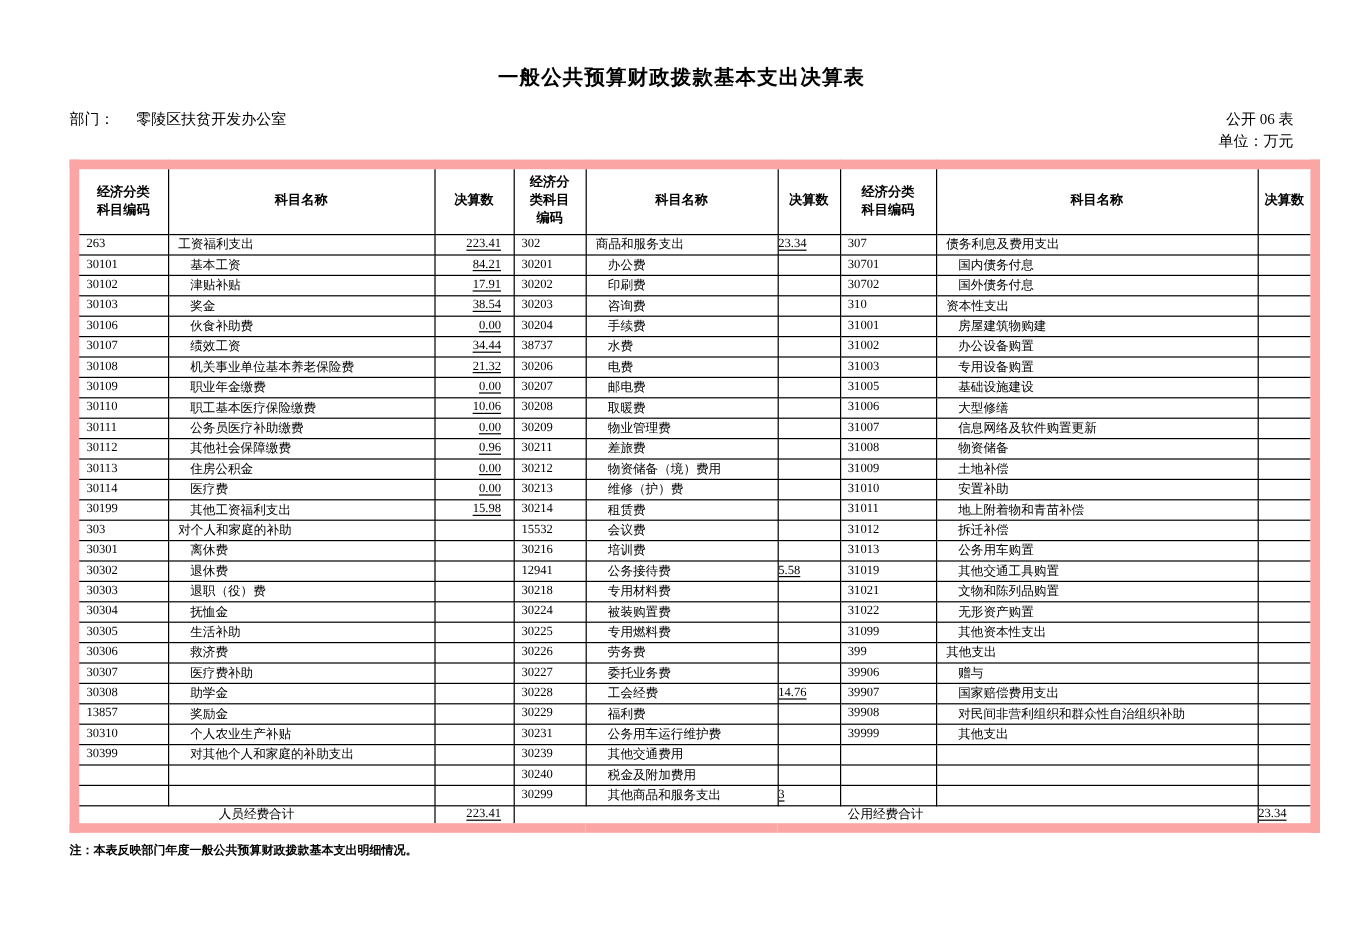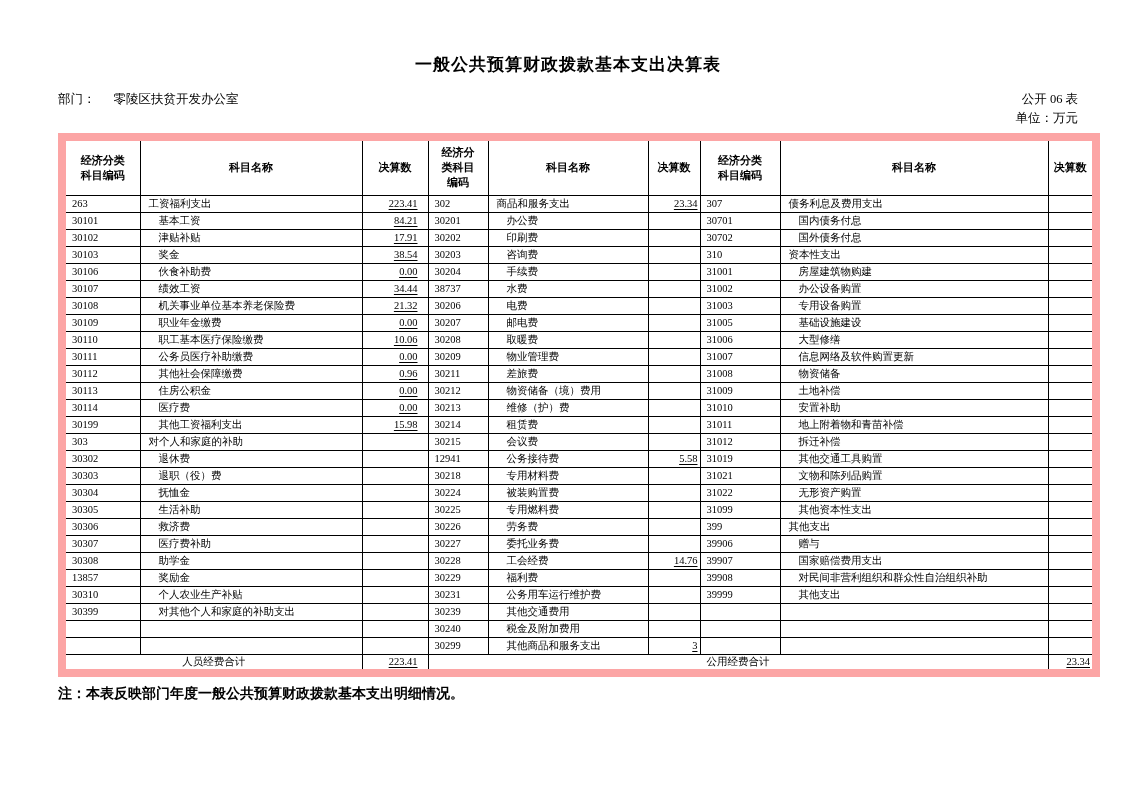--- a/index.html
+++ b/index.html
@@ -50,29 +50,29 @@
   }
   table.budget td {
     font-size:10.5px;
     height:17px;
     vertical-align:middle;
   }
   td.code { text-align:left; padding-left:6px; }
   td.name { text-align:left; padding-left:8px; }
   td.name.sub { padding-left:18px; }
   td.val { text-align:right; padding-right:10px; text-decoration:underline; text-underline-offset:2px; }
-  td.val.ctr { text-align:right; padding-right:2px; }
+  td.val.ctr { text-align:left; padding-right:2px; }
   tfoot td { height:18px; }
   td.fname { text-align:center; font-size:10.5px; }
 
   .note {
     margin-top:8px;
     font-family:"Liberation Sans","DejaVu Sans",sans-serif;
     font-weight:bold;
-    font-size:14px;
+    font-size:10px;
   }
 </style>
 </head>
 <body>
 
 <div class="page">
 
   <div class="title">一般公共预算财政拨款基本支出决算表</div>
 
   <div class="meta">
@@ -266,25 +266,36 @@
           <td class="name sub">租赁费</td>
           <td class="val ctr"></td>
           <td class="code">31011</td>
           <td class="name sub">地上附着物和青苗补偿</td>
           <td class="val ctr"></td>
         </tr>
         <tr>
           <td class="code">303</td>
           <td class="name">对个人和家庭的补助</td>
           <td class="val"></td>
-          <td class="code">30215</td>
+          <td class="code">15532</td>
           <td class="name sub">会议费</td>
           <td class="val ctr"></td>
           <td class="code">31012</td>
           <td class="name sub">拆迁补偿</td>
+          <td class="val ctr"></td>
+        </tr>
+        <tr>
+          <td class="code">30301</td>
+          <td class="name sub">离休费</td>
+          <td class="val"></td>
+          <td class="code">30216</td>
+          <td class="name sub">培训费</td>
+          <td class="val ctr"></td>
+          <td class="code">31013</td>
+          <td class="name sub">公务用车购置</td>
           <td class="val ctr"></td>
         </tr>
         <tr>
           <td class="code">30302</td>
           <td class="name sub">退休费</td>
           <td class="val"></td>
           <td class="code">12941</td>
           <td class="name sub">公务接待费</td>
           <td class="val ctr">5.58</td>
           <td class="code">31019</td>

